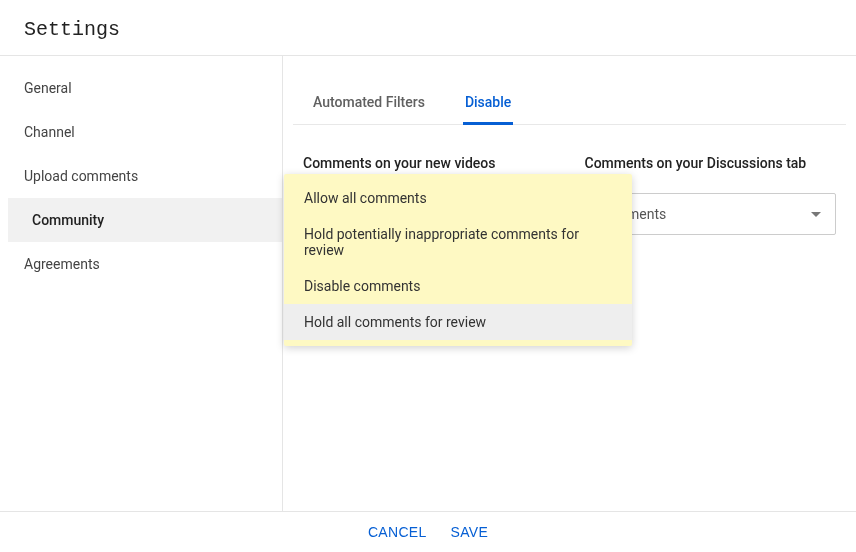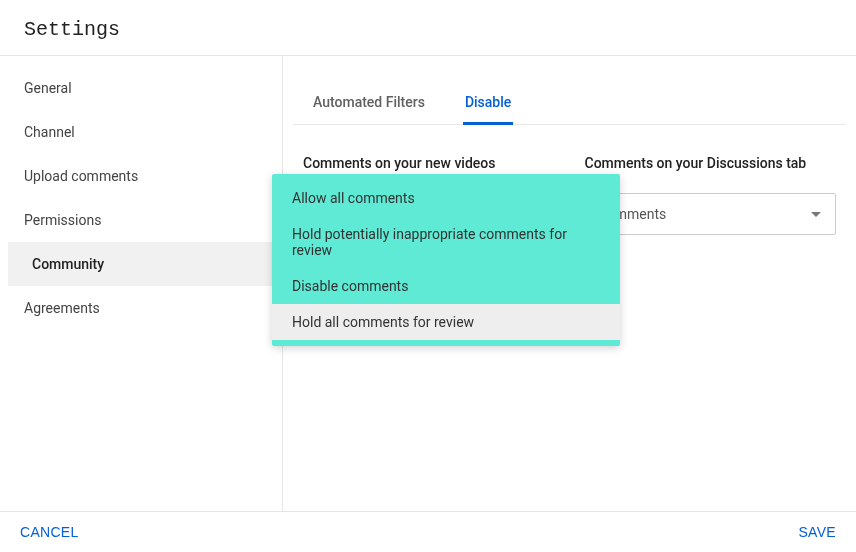--- a/index.html
+++ b/index.html
@@ -114,41 +114,41 @@
     }
     .caret {
       width: 0; height: 0;
       border-left: 5px solid transparent;
       border-right: 5px solid transparent;
       border-top: 5px solid #777;
     }
     .dropdown {
       position: absolute;
       top: 174px;
-      left: 272px;
+      left: 284px;
       width: 348px;
-      background: #5eead4;
+      background: #fef9c3;
       box-shadow: 0 2px 8px rgba(0,0,0,0.18);
       border-radius: 2px;
       padding: 6px 0;
       z-index: 10;
     }
     .dropdown-item {
       padding: 10px 20px;
       font-size: 14px;
       color: #333;
       cursor: pointer;
     }
     .dropdown-item.highlight {
       background: #eeeeee;
     }
     .footer {
       border-top: 1px solid #e5e5e5;
       display: flex;
-      justify-content: space-between;
+      justify-content: center;
       align-items: center;
       padding: 12px 20px;
       gap: 24px;
     }
     .btn {
       background: none;
       border: none;
       font-size: 14px;
       font-weight: 500;
       color: #065fd4;
@@ -163,21 +163,20 @@
   <div class="header">
     <h1>Settings</h1>
   </div>
   <div class="divider"></div>
 
   <div class="body">
     <div class="sidebar">
       <div class="sidebar-item">General</div>
       <div class="sidebar-item">Channel</div>
       <div class="sidebar-item">Upload comments</div>
-      <div class="sidebar-item">Permissions</div>
       <div class="sidebar-item active">Community</div>
       <div class="sidebar-item">Agreements</div>
     </div>
 
     <div class="main">
       <div class="tabs">
         <div class="tab">Automated Filters</div>
         <div class="tab active">Disable</div>
       </div>
 

